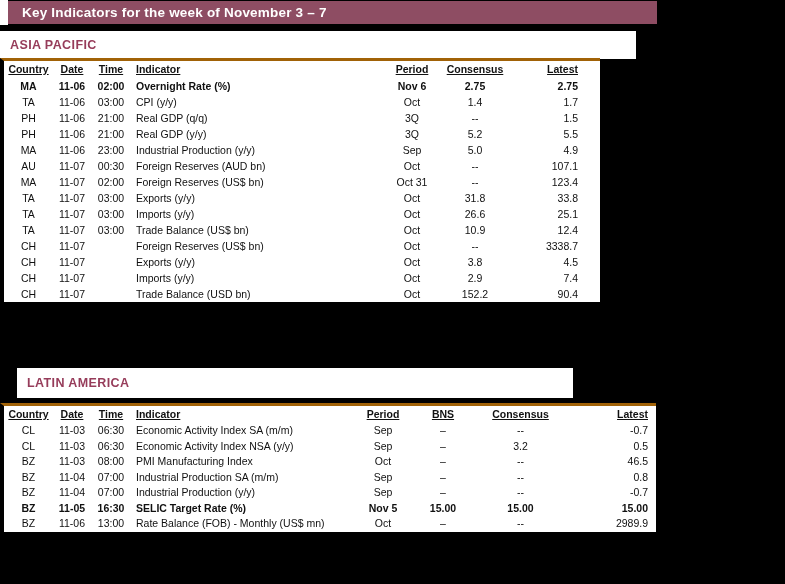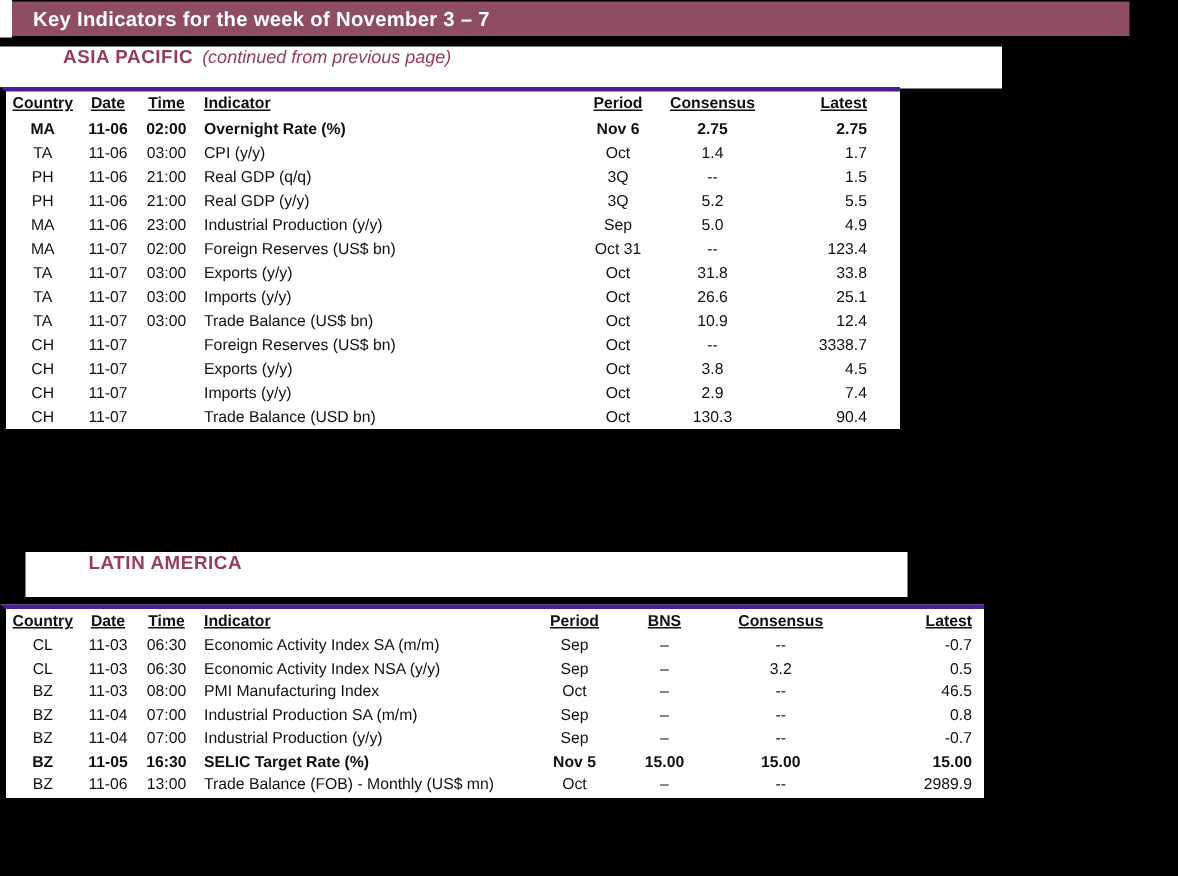--- a/index.html
+++ b/index.html
@@ -10,44 +10,44 @@
     background: var(--page-bg, #000);
     position: relative;
     overflow: hidden;
     font-family: "Liberation Sans", sans-serif;
   }
   .corner-white {
     position: absolute; left: 0; top: 0; width: 8px; height: 25px;
     background: var(--content-bg, #fff);
   }
   .title-bar {
-    position: absolute; left: 8px; top: 1px; width: 745px; height: 23px;
+    position: absolute; left: 8px; top: 1px; width: 649px; height: 23px;
     background: var(--bar-bg, #8E4D63);
     color: var(--bar-text, #fff);
     font-weight: bold; font-size: 13.5px; line-height: 23px;
     padding-left: 14px; box-sizing: border-box;
     letter-spacing: 0.2px;
   }
   .band {
     position: absolute; background: var(--content-bg, #fff);
-    display: flex;  padding-left: 32px;
+    display: flex; align-items: center;
   }
   #band-asia  { left: 0; top: 31px;  width: 636px; height: 28px; }
   #band-latam { left: 0; top: 368px; width: 556px; height: 30px; margin-left: 17px; }
   .sec-title {
     color: var(--heading, #963C5A); font-weight: bold; font-size: 12.5px;
     margin-left: 10px; letter-spacing: 0.4px;
   }
   .sec-note {
     color: var(--heading, #963C5A); font-style: italic; font-size: 12px;
     margin-left: 6px;
   }
   .tbl-block {
     position: absolute; background: var(--content-bg, #fff);
-    border-left: 4px solid #000; border-top: 3px solid #4c1d95;
+    border-left: 4px solid #000; border-top: 3px solid #a16207;
     box-sizing: border-box;
   }
   #tbl1-block { left: 0; top: 58px;  width: 600px; }
   #tbl2-block { left: 0; top: 403px; width: 656px; }
   table {
     border-collapse: collapse; table-layout: fixed; width: 100%;
     font-size: 10.5px; color: #101010;
   }
   th, td { padding: 0; text-align: center; white-space: nowrap; overflow: visible; }
   th { font-weight: bold; text-decoration: underline; height: 17px; line-height: 17px; }
@@ -65,21 +65,20 @@
 <body>
 
 <div class="corner-white"></div>
 
 <div class="title-bar">
   <span>Key Indicators for the week of November 3 – 7</span>
 </div>
 
 <div class="band" id="band-asia">
   <span class="sec-title">ASIA PACIFIC</span>
-  <span class="sec-note">(continued from previous page)</span>
 </div>
 
 <div class="tbl-block" id="tbl1-block">
   <table class="t1">
     <colgroup>
       <col style="width:49px">
         <col style="width:38px">
         <col style="width:40px">
       <col style="width:253px">
         <col style="width:56px">
@@ -137,20 +136,29 @@
         <tr>
           <td>MA</td>
           <td>11-06</td>
           <td>23:00</td>
           <td>Industrial Production (y/y)</td>
           <td>Sep</td>
           <td>5.0</td>
           <td>4.9</td>
         </tr>
         <tr>
+          <td>AU</td>
+          <td>11-07</td>
+          <td>00:30</td>
+          <td>Foreign Reserves (AUD bn)</td>
+          <td>Oct</td>
+          <td>--</td>
+          <td>107.1</td>
+        </tr>
+        <tr>
           <td>MA</td>
           <td>11-07</td>
           <td>02:00</td>
           <td>Foreign Reserves (US$ bn)</td>
           <td>Oct 31</td>
           <td>--</td>
           <td>123.4</td>
         </tr>
         <tr>
           <td>TA</td>
@@ -205,21 +213,21 @@
           <td>Oct</td>
           <td>2.9</td>
           <td>7.4</td>
         </tr>
         <tr>
           <td>CH</td>
           <td>11-07</td>
           <td></td>
           <td>Trade Balance (USD bn)</td>
           <td>Oct</td>
-          <td>130.3</td>
+          <td>152.2</td>
           <td>90.4</td>
         </tr>
       </tbody>
     </table>
 </div>
 
 <div class="band" id="band-latam">
   <span class="sec-title">LATIN AMERICA</span>
   <span class="sec-note"></span>
 </div>
@@ -306,21 +314,21 @@
           <td>SELIC Target Rate (%)</td>
           <td>Nov 5</td>
           <td>15.00</td>
           <td>15.00</td>
           <td>15.00</td>
         </tr>
         <tr>
           <td>BZ</td>
           <td>11-06</td>
           <td>13:00</td>
-          <td>Trade Balance (FOB) - Monthly (US$ mn)</td>
+          <td>Rate Balance (FOB) - Monthly (US$ mn)</td>
           <td>Oct</td>
           <td>–</td>
           <td>--</td>
           <td>2989.9</td>
         </tr>
       </tbody>
     </table>
 </div>
 
 </body></html>

